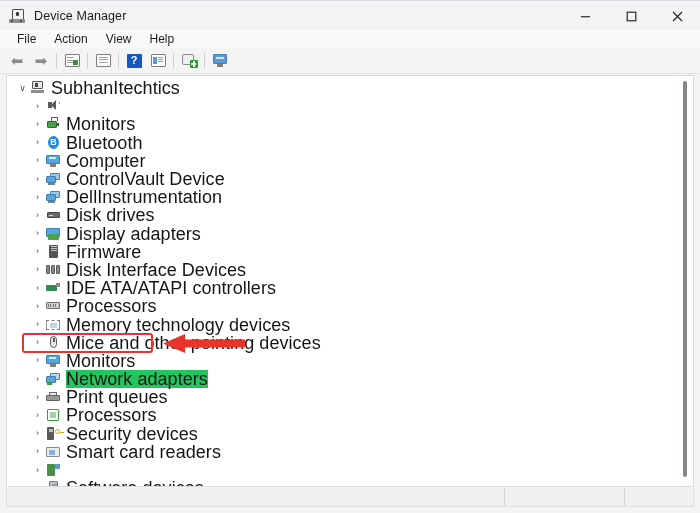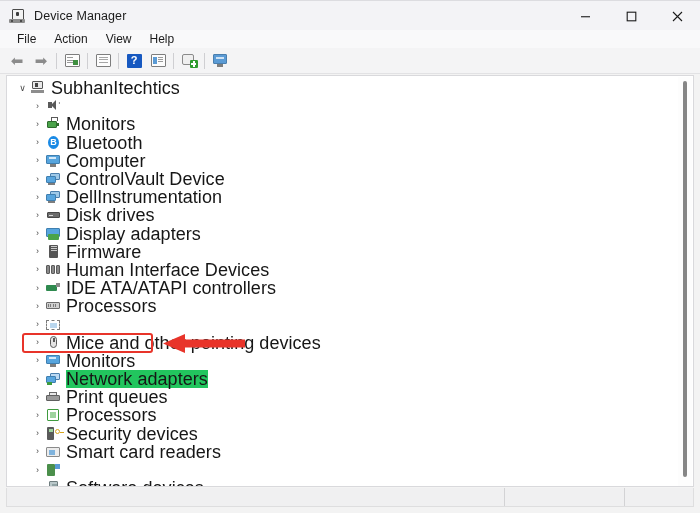--- a/index.html
+++ b/index.html
@@ -612,21 +612,21 @@
 
       <div class="row child">
         <span class="chev">›</span>
         <span class="ico">
           <span class="g-hid">
               <span class="p p1"></span>
               <span class="p p2"></span>
               <span class="p p3"></span>
             </span>
         </span>
-        <span class="lbl">Human Interface Devices</span>
+        <span class="lbl">Disk Interface Devices</span>
       </div>
 
       <div class="row child">
         <span class="chev">›</span>
         <span class="ico">
           <span class="g-ide">
               <span class="c"></span>
               <span class="n"></span>
             </span>
         </span>
@@ -639,20 +639,21 @@
           <span class="g-kbd"></span>
         </span>
         <span class="lbl">Processors</span>
       </div>
 
       <div class="row child">
         <span class="chev">›</span>
         <span class="ico">
           <span class="g-mem"></span>
         </span>
+        <span class="lbl">Memory technology devices</span>
       </div>
 
       <div class="row child">
         <span class="chev">›</span>
         <span class="ico">
           <span class="g-mouse"></span>
         </span>
         <span class="lbl">Mice and other pointing devices</span>
       </div>
 

